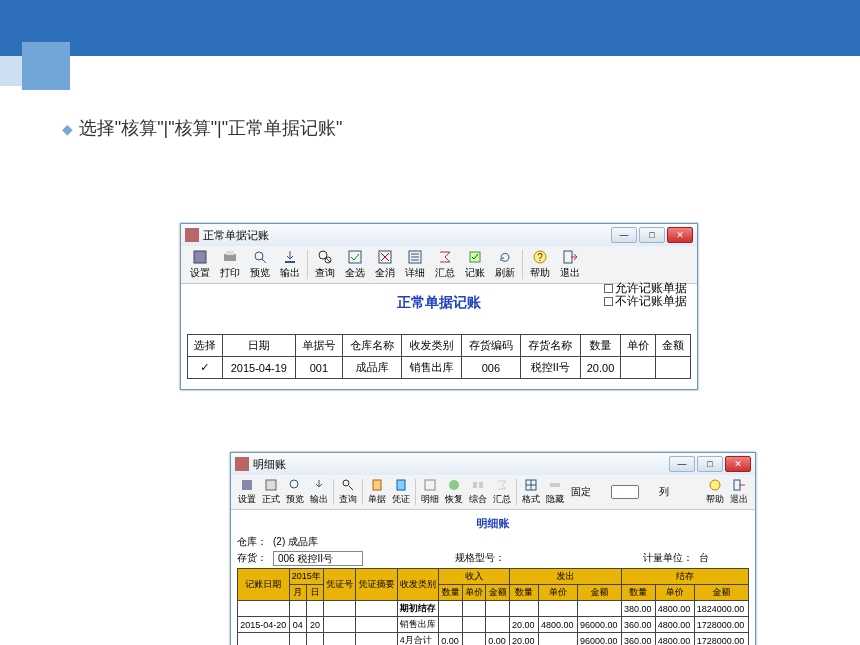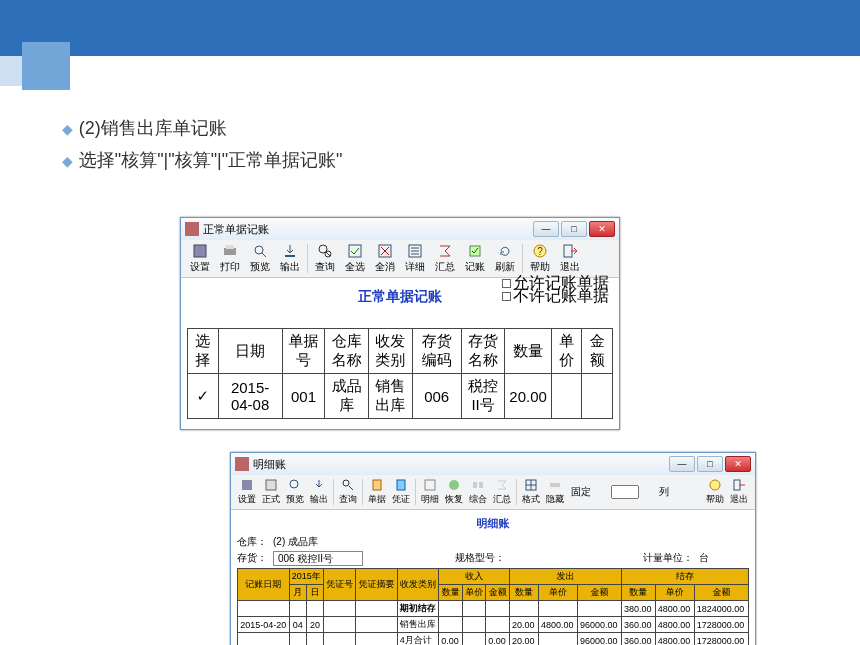--- a/index.html
+++ b/index.html
@@ -24,26 +24,26 @@
   .winbtns { display: flex; gap: 2px; }
   .winbtn { width: 26px; height: 16px; border: 1px solid #9cb4cc; background: linear-gradient(#f6f9fc,#d4e0ec); font-size: 9px; text-align: center; line-height: 14px; border-radius: 2px; }
   .winbtn.close { background: linear-gradient(#f08080,#d03030); color: #fff; border-color: #a02020; }
 
   .toolbar { display: flex; background: #f2f3f5; border-bottom: 1px solid #c8c8c8; padding: 2px 4px; gap: 0; }
   .tbtn { display: flex; flex-direction: column; align-items: center; font-size: 10px; padding: 1px 5px; cursor: pointer; }
   .tbtn .ic { width: 16px; height: 16px; margin-bottom: 1px; }
   .sep { width: 1px; background: #ccc; margin: 2px 2px; }
 
   
-  .win1 { top: 217px; left: 180px; width: 440px; }
+  .win1 { top: 223px; left: 180px; width: 518px; }
   .win1 .body { background: #fff; padding: 8px 6px 10px; }
   .wtitle1 { text-align: center; color: #2040c0; font-weight: bold; font-size: 14px; margin-top: 2px; }
-  .legend1 { position: absolute; right: 10px; top: 58px; font-size: 16px; line-height: 13px; text-align: left; }
+  .legend1 { position: absolute; right: 10px; top: 58px; font-size: 12px; line-height: 13px; text-align: left; }
   .legend1 .chk { display:inline-block; width:9px; height:9px; border:1px solid #666; margin-right:2px; vertical-align: middle; }
-  table.grid { border-collapse: collapse; width: 100%; font-size: 15px; margin-top: 22px; }
+  table.grid { border-collapse: collapse; width: 100%; font-size: 11px; margin-top: 22px; }
   table.grid th, table.grid td { border: 1px solid #444; padding: 3px 4px; text-align: center; background:#fff; font-weight: normal; }
   table.grid th { background: #fff; }
 
   
   .win2 { top: 452px; left: 230px; width: 526px; }
   .win2 .toolbar .tbtn { padding: 1px 3px; font-size: 9px; }
   .win2 .body { background: #fff; padding: 4px 6px 6px; }
   .wtitle2 { text-align: center; color: #2040c0; font-weight: bold; font-size: 11px; margin: 2px 0 4px; }
   .meta { font-size: 10px; display: flex; gap: 6px; align-items: flex-start; margin: 2px 0; }
   .meta .val { border: 1px solid #888; padding: 0 4px; min-width: 90px; height: 15px; line-height: 13px; background:#fff; }
@@ -64,21 +64,20 @@
 </head>
 <body>
 
 <div class="deco-top">
   <div class="bar1"></div>
   <div class="sq2"></div>
   <div class="sq1"></div>
 </div>
 
 <div class="slide-text">
-  <p><span class="bullet">◆</span><span>(2)销售出库单记账</span></p>
   <p><span class="bullet">◆</span><span>选择"核算"|"核算"|"正常单据记账"</span></p>
 </div>
 
 <div class="win win1">
   <div class="titlebar">
     <span class="ticon"></span>
     <span class="title">正常单据记账</span>
     <div class="winbtns">
       <div class="winbtn">—</div>
       <div class="winbtn">□</div>
@@ -223,21 +222,21 @@
         <th>仓库名称</th>
         <th>收发类别</th>
         <th>存货编码</th>
         <th>存货名称</th>
         <th>数量</th>
         <th>单价</th>
         <th>金额</th>
       </tr>
       <tr>
         <td>✓</td>
-        <td>2015-04-08</td>
+        <td>2015-04-19</td>
         <td>001</td>
         <td>成品库</td>
         <td>销售出库</td>
         <td>006</td>
         <td>税控II号</td>
         <td>20.00</td>
         <td></td>
         <td></td>
       </tr>
     </tbody>

